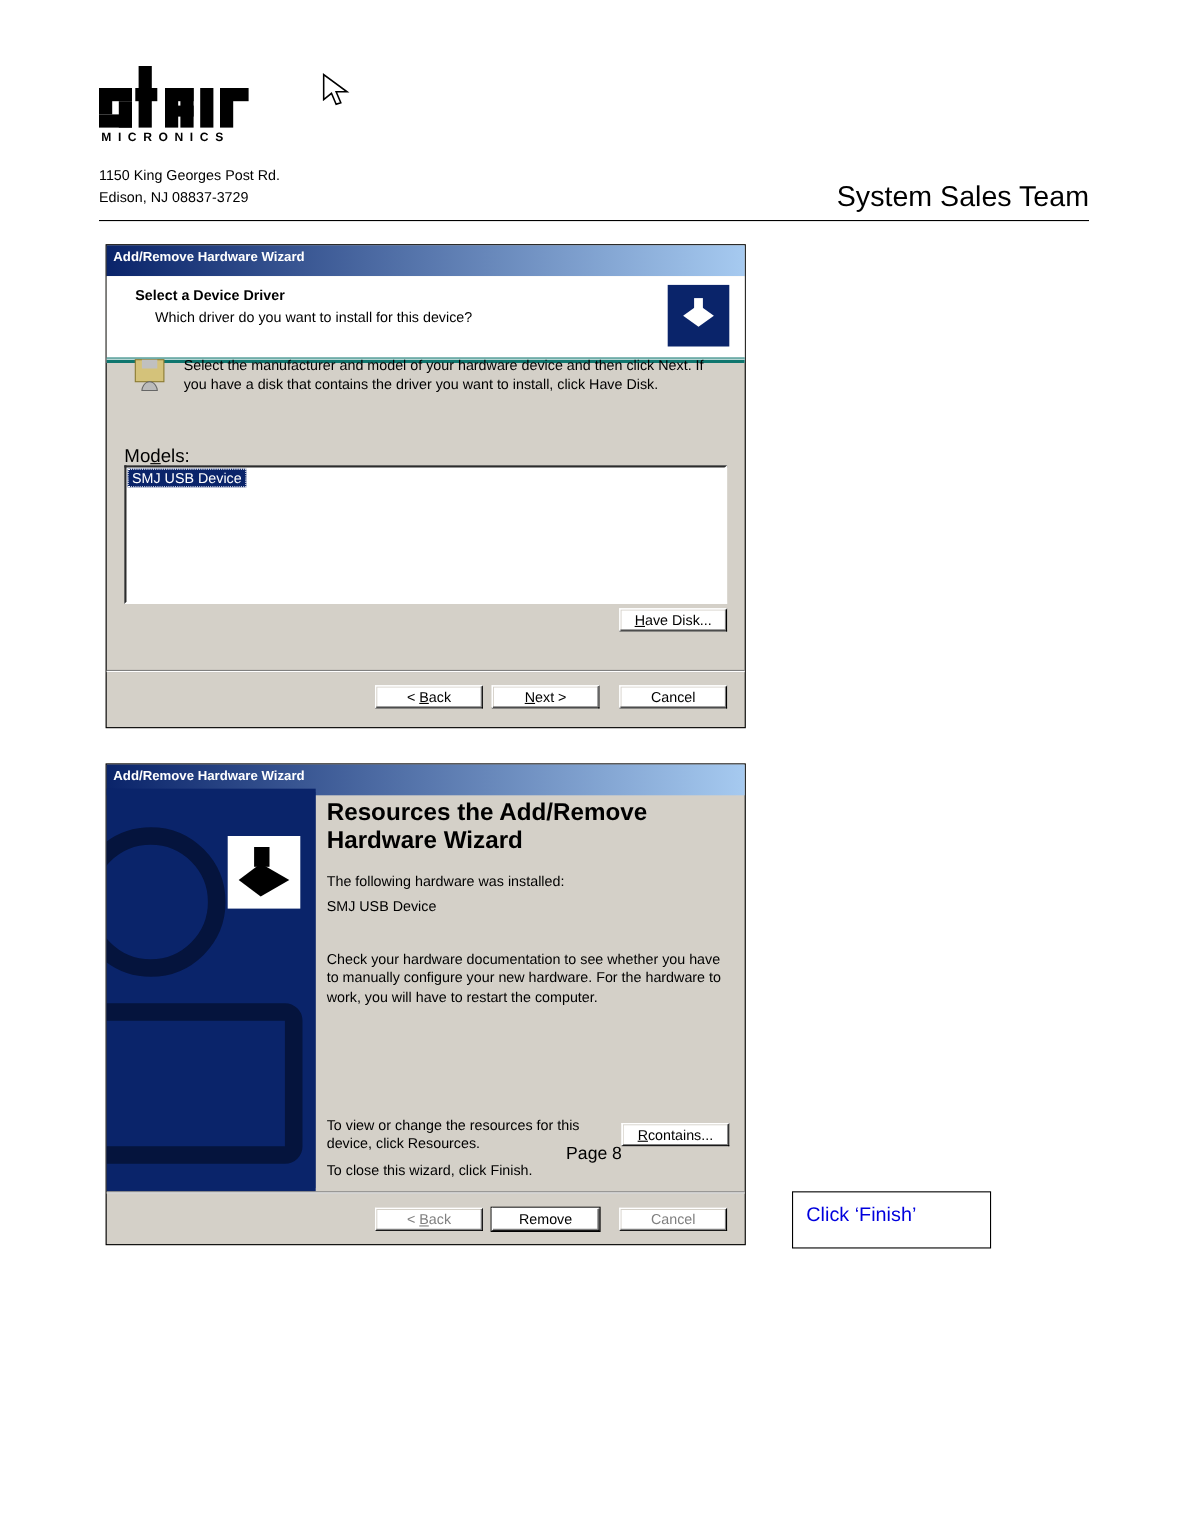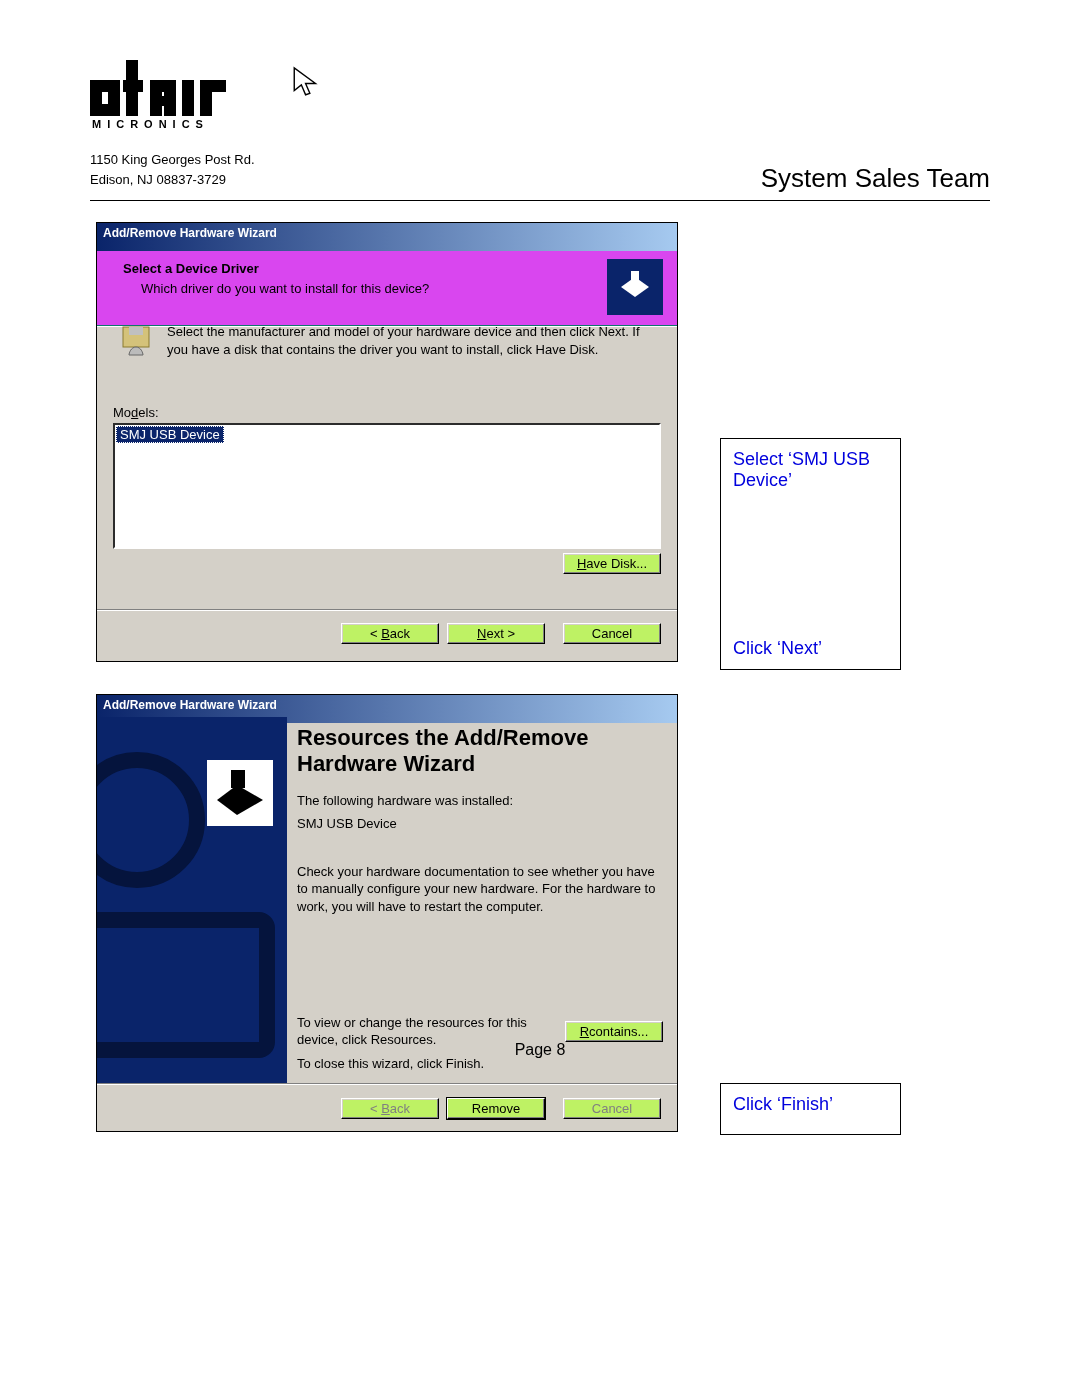--- a/index.html
+++ b/index.html
@@ -7,33 +7,33 @@
   
   .hdr{position:absolute;left:90px;top:50px;right:90px;height:150px;border-bottom:1px solid #000;}
   .logo{position:absolute;left:0;top:0;font-family:"Times New Roman",serif;}
   .logo .star{font-weight:900;font-size:64px;letter-spacing:-2px;line-height:0.7;}
   .logo .arrow{position:absolute;left:200px;top:15px;font-size:28px;color:#000;}
   .addr{position:absolute;left:0;top:100px;font-size:13px;font-family:Arial,sans-serif;line-height:1.5;}
   .team{position:absolute;right:0;bottom:6px;font-size:26px;font-family:Arial,sans-serif;}
   
   .dlg{position:absolute;background:#d4d0c8;border:1px solid #000;font-size:13px;}
   .titlebar{height:22px;background:linear-gradient(to right,#0a246a,#a6caf0);color:#fff;font-weight:bold;font-size:12px;padding:3px 6px;font-family:Tahoma,Arial,sans-serif;}
-  .hdrpanel{background:#d946ef;height:74px;position:relative;border-bottom:1px solid #0f766e;}
+  .hdrpanel{background:#ffffff;height:74px;position:relative;border-bottom:5px solid #0f766e;}
   .hdrpanel::after{content:"";position:absolute;left:0;right:0;bottom:-2px;height:1px;background:#fff;}
   .hdrpanel .ttl{position:absolute;left:26px;top:10px;font-weight:bold;font-size:13px;}
   .hdrpanel .sub{position:absolute;left:44px;top:30px;font-size:13px;}
   .hdrpanel .ico{position:absolute;right:14px;top:8px;width:56px;height:56px;background:#0a246a;display:flex;align-items:center;justify-content:center;}
   .hdrpanel .ico svg{width:40px;height:40px;}
   .instr{position:absolute;left:70px;top:100px;right:20px;font-size:13px;line-height:1.35;}
   .instr .icon2{position:absolute;left:-48px;top:0;width:34px;height:34px;}
-  .models-lbl{position:absolute;left:16px;top:182px;font-size:13px;}
+  .models-lbl{position:absolute;left:16px;top:182px;font-size:17px;}
   .models-lbl u{text-decoration:underline;}
   .listbox{position:absolute;left:16px;top:200px;right:16px;height:122px;background:#fff;border:2px inset #fff;border-top-color:#808080;border-left-color:#808080;overflow:hidden;}
   .listitem{background:#0a246a;color:#fff;font-size:13px;padding:0 3px;display:inline-block;margin:1px;border:1px dotted #fff;}
-  .btn{background:#bef264;border:1px solid #000;border-top-color:#fff;border-left-color:#fff;box-shadow:inset -1px -1px 0 #808080, inset 1px 1px 0 #d4d0c8;font-size:13px;padding:2px 10px;min-width:76px;text-align:center;font-family:Tahoma,Arial,sans-serif;cursor:default;}
+  .btn{background:#ffffff;border:1px solid #000;border-top-color:#fff;border-left-color:#fff;box-shadow:inset -1px -1px 0 #808080, inset 1px 1px 0 #d4d0c8;font-size:13px;padding:2px 10px;min-width:76px;text-align:center;font-family:Tahoma,Arial,sans-serif;cursor:default;}
   .btn.default{box-shadow:0 0 0 1px #000, inset -1px -1px 0 #808080;border-color:#fff #000 #000 #fff;}
   .btn.disabled{color:#808080;}
   .havedisk{position:absolute;right:16px;top:330px;}
   .sep{position:absolute;left:0;right:0;height:2px;background:#808080;}
   .sep::after{content:"";position:absolute;left:0;right:0;top:1px;height:1px;background:#fff;}
   .btnrow{position:absolute;right:16px;display:flex;gap:8px;}
   
   .side{position:absolute;left:0;top:22px;width:190px;bottom:48px;background:#0a246a;overflow:hidden;}
   .side svg{width:100%;height:100%;}
   .content2{position:absolute;left:200px;top:30px;right:14px;bottom:48px;}
@@ -127,25 +127,20 @@
       <div class="btn">
         <span>&lt; </span><u class="k">B</u><span>ack</span>
       </div>
       <div class="btn">
         <u class="k">N</u><span>ext &gt;</span>
       </div>
       <div class="btn" style="margin-left:10px;">Cancel</div>
     </div>
   </div>
 
-  <div class="callout" style="left:720px;top:438px;width:155px;height:210px;">
-    <div>Select ‘SMJ USB</div>
-    <div>Device’</div>
-    <div style="position:absolute;left:12px;bottom:10px;">Click ‘Next’</div>
-  </div>
 
   <div class="dlg" style="left:96px;top:694px;width:580px;height:436px;">
     <div class="titlebar">Add/Remove Hardware Wizard</div>
     <div class="side">
       <svg viewBox="0 0 190 360">
         <rect width="190" height="360" fill="#0a246a"></rect>
         <g fill="none" stroke="#05143d" stroke-width="16">
           <rect x="-30" y="200" width="200" height="130" rx="8"></rect>
           <circle cx="40" cy="100" r="60"></circle>
         </g>

